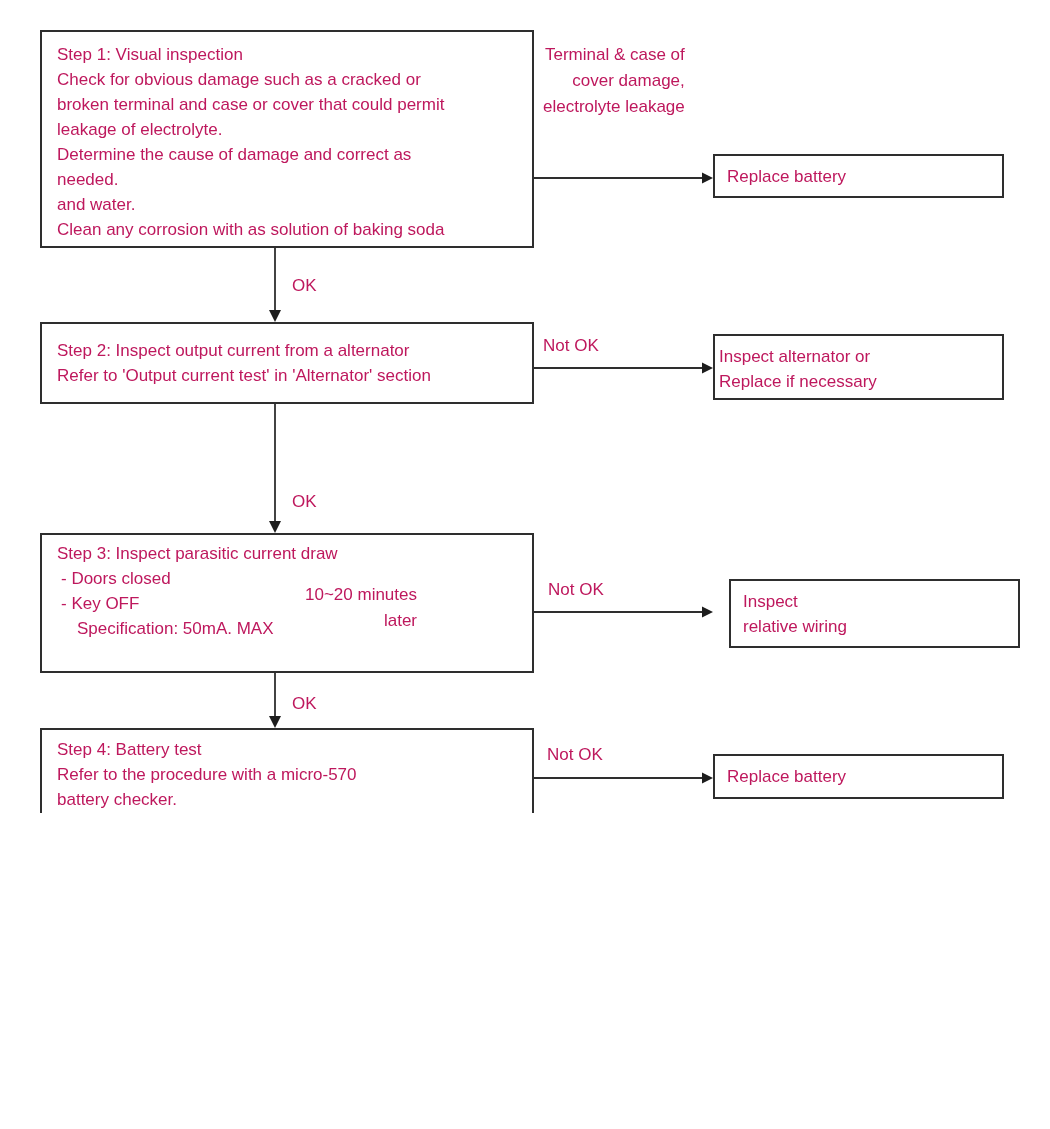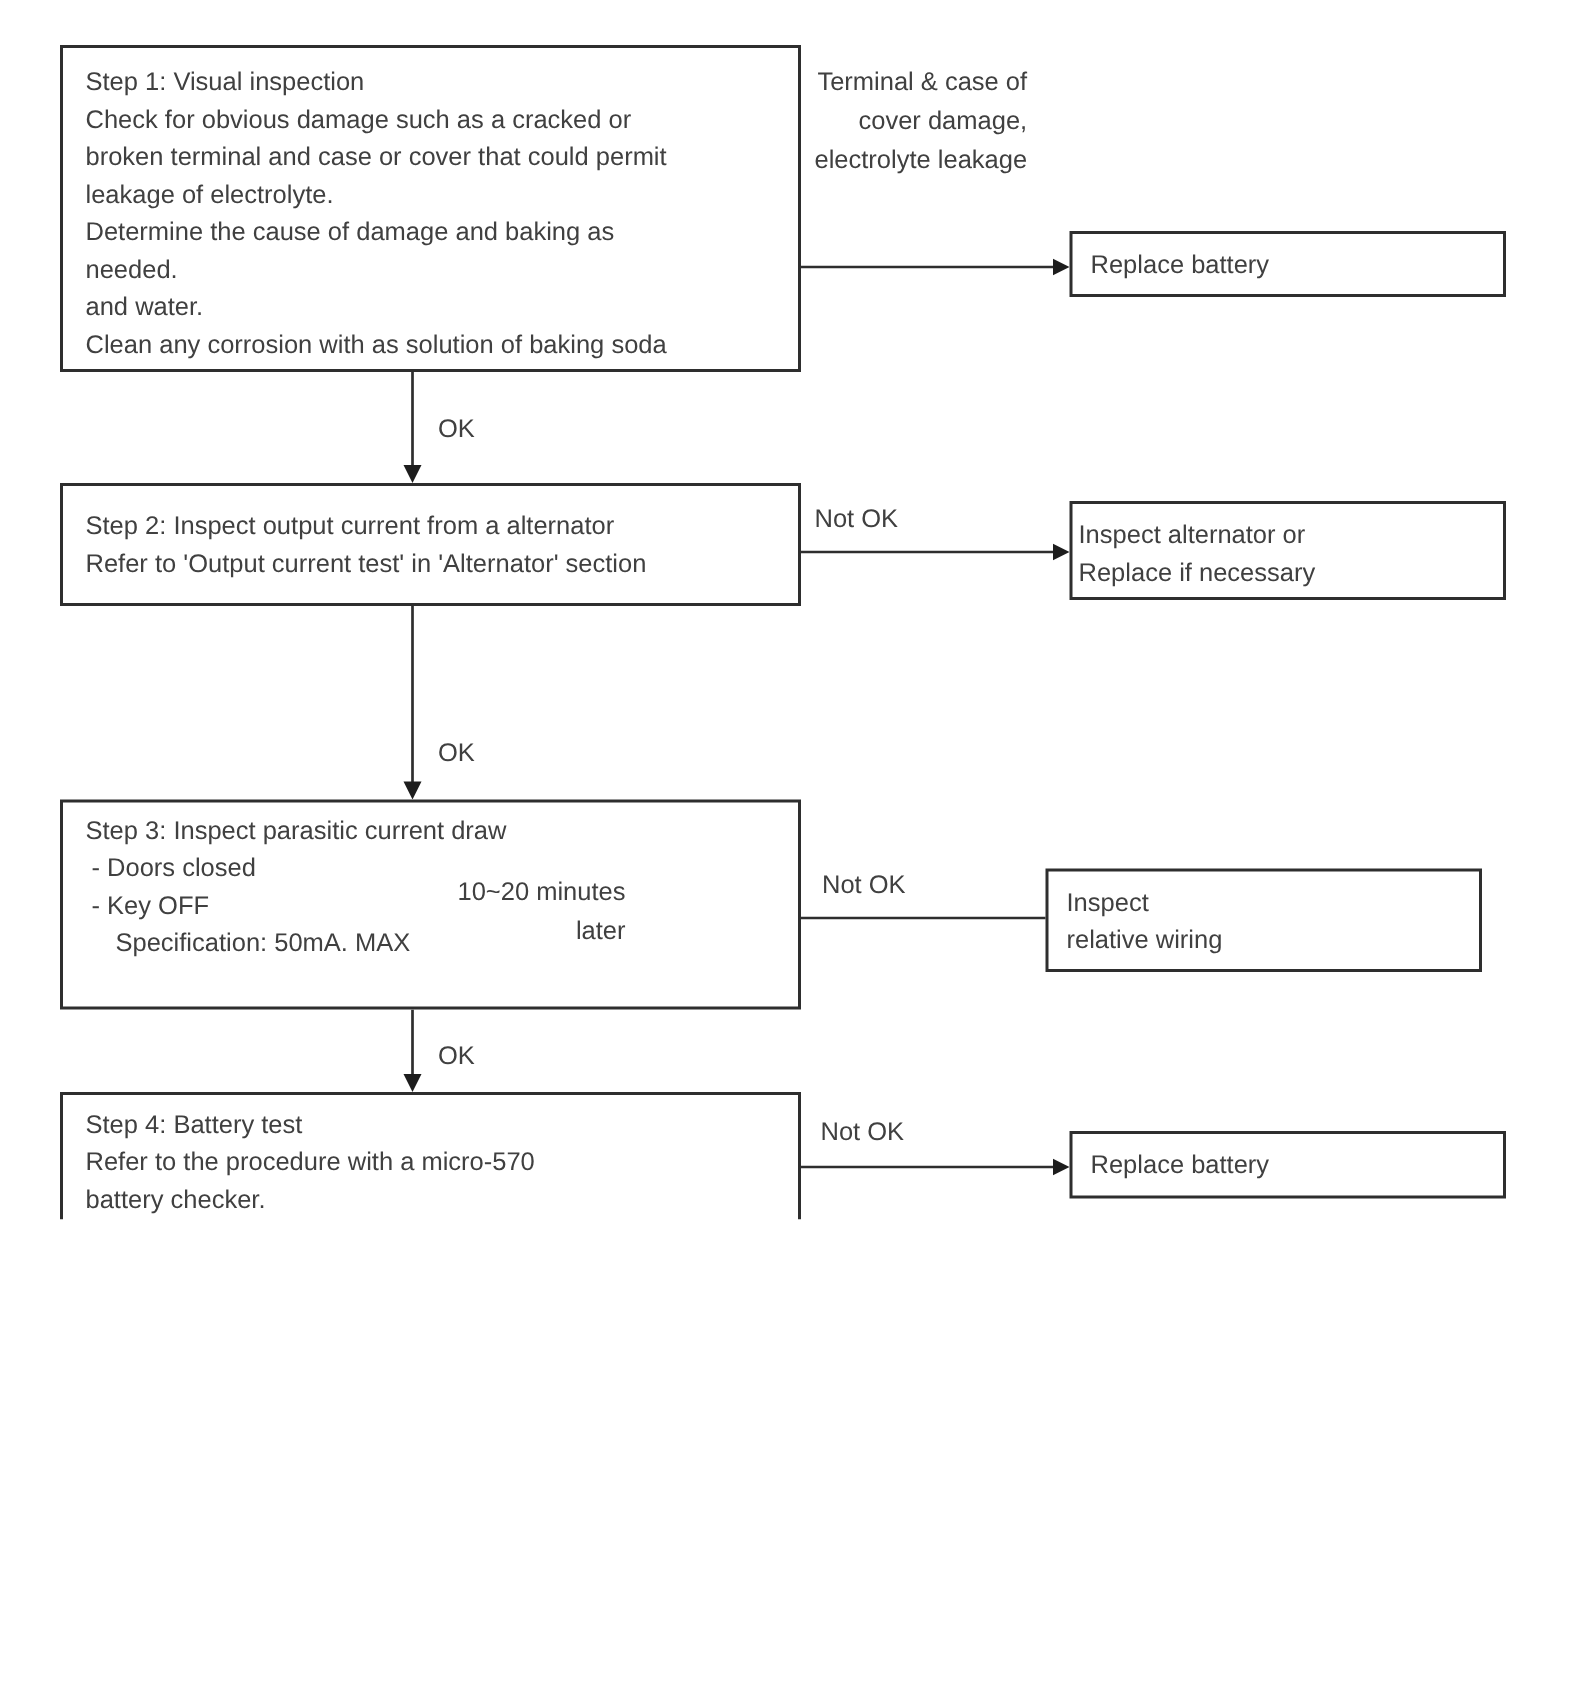--- a/index.html
+++ b/index.html
@@ -1,19 +1,19 @@
 <!DOCTYPE html>
 <html><head>
 <meta charset="utf-8">
 <style>
   html,body { margin:0; padding:0; background:#ffffff; }
   * { box-sizing:border-box; }
   .canvas {
     position:relative; width:1050px; height:813px; background:#ffffff;
-    font-family:"Liberation Sans", sans-serif; color:#404040;
+    font-family:"Liberation Sans", sans-serif; color:#be185d;
     overflow:hidden;
   }
   .box {
     position:absolute; border:2px solid #2e2e2e; background:#ffffff;
     font-size:17px; line-height:25px;
   }
   .ln { white-space:nowrap; }
   .indent1 { padding-left:4px; }
   .indent2 { padding-left:20px; }
 
@@ -21,21 +21,21 @@
   .step1 { left:40px; top:30px;  width:494px; height:218px; padding:10px 15px; }
   .step2 { left:40px; top:322px; width:494px; height:82px;  padding:14px 15px; }
   .step3 { left:40px; top:533px; width:494px; height:140px; padding:6px 15px 5px; }
   .step4 { left:40px; top:728px; width:494px; height:92px;  padding:7px 15px 6px; }
   .final { left:46px; top:965px; width:494px; height:65px;
            display:flex; align-items:center; justify-content:center; }
 
   
   .out1 { left:713px; top:154px; width:291px; height:44px; display:flex; align-items:center; padding-left:12px; }
   .out2 { left:713px; top:334px; width:291px; height:66px; padding:8px 4px; }
-  .out3 { left:697px; top:579px; width:291px; height:69px; padding:8px 12px 7px; }
+  .out3 { left:729px; top:579px; width:291px; height:69px; padding:8px 12px 7px; }
   .out4 { left:713px; top:754px; width:291px; height:45px; display:flex; align-items:center; padding-left:12px; }
 
   
   .lbl { position:absolute; font-size:17px; line-height:20px; white-space:nowrap; }
   .note { position:absolute; font-size:17px; line-height:26px; white-space:nowrap;text-align:right; }
   .terminal-note { left:543px; top:42px; }
   .wait-note { left:305px; top:582px; }
   .wait-note .later { margin-left:31px; }
 
   .ok1 { left:292px; top:276px; }
@@ -82,21 +82,21 @@
     <polygon points="702,772.5 702,783.5 713,778"></polygon>
 
     <polyline points="257,578 282,578 282,627 257,627"></polyline>
   </svg>
 
   <div class="box step1">
     <div class="ln">Step 1: Visual inspection</div>
     <div class="ln">Check for obvious damage such as a cracked or</div>
     <div class="ln">broken terminal and case or cover that could permit</div>
     <div class="ln">leakage of electrolyte.</div>
-    <div class="ln">Determine the cause of damage and baking as</div>
+    <div class="ln">Determine the cause of damage and correct as</div>
     <div class="ln">needed.</div>
     <div class="ln">and water.</div>
     <div class="ln">Clean any corrosion with as solution of baking soda</div>
   </div>
 
   <div class="note terminal-note">
     <div class="ln">Terminal &amp; case of</div>
     <div class="ln">cover damage,</div>
     <div class="ln">electrolyte leakage</div>
   </div>

